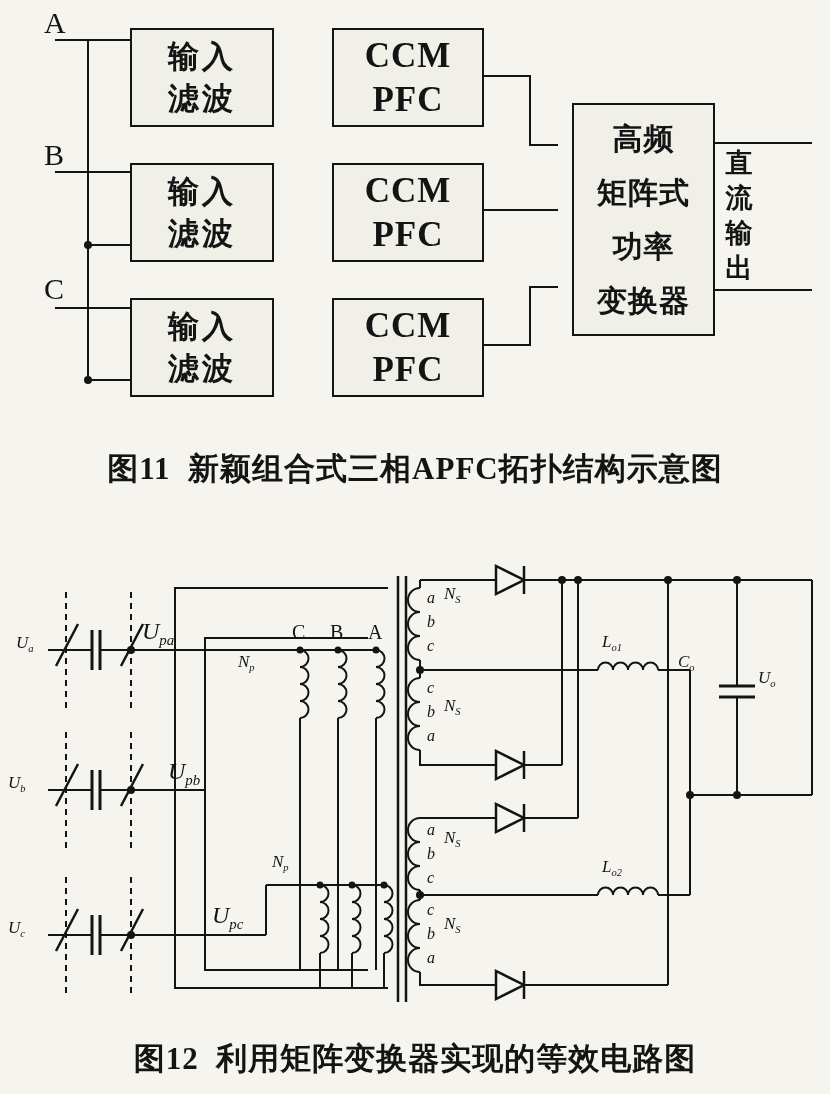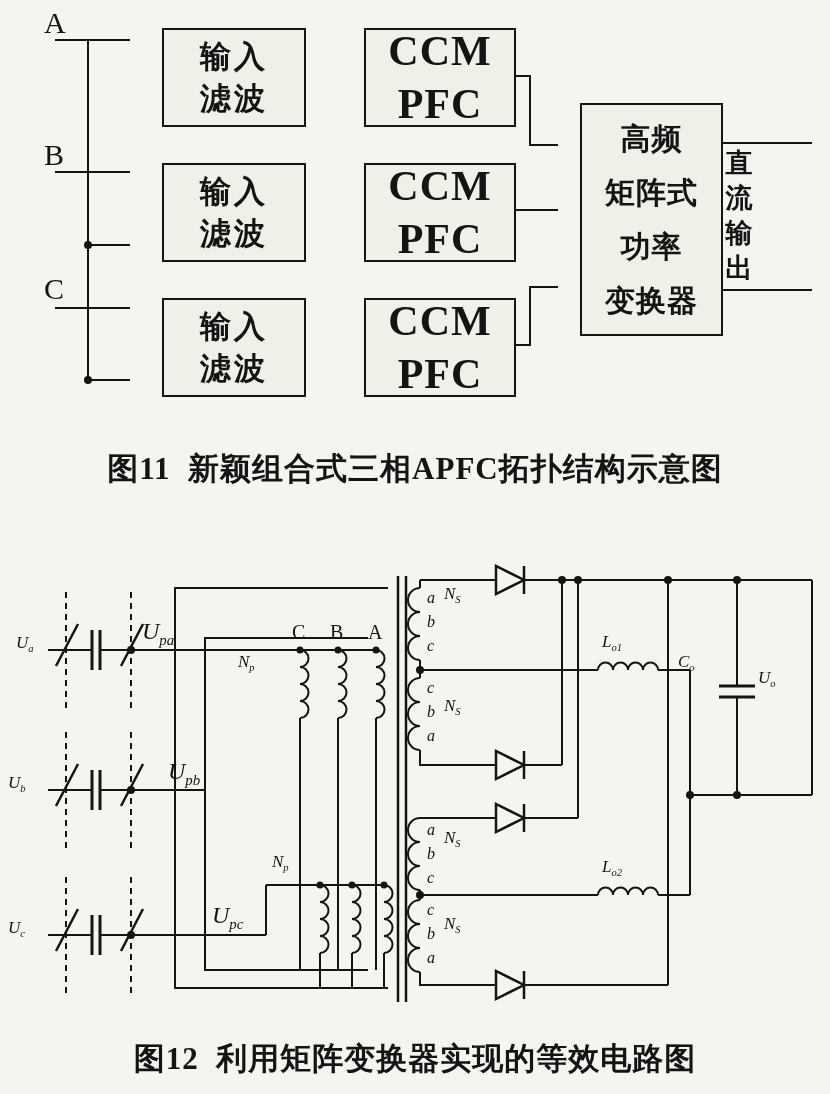--- a/index.html
+++ b/index.html
@@ -1,23 +1,23 @@
 <!DOCTYPE html>
 <html><head>
 <meta charset="utf-8">
 <style>
   html,body{margin:0;padding:0;}
   body{background:#f5f4ef;}
   #page{position:relative;width:830px;height:1094px;background:#f5f4ef;overflow:hidden;
         font-family:"Liberation Serif",serif;color:#141414;}
   #wires{position:absolute;left:0;top:0;}
   .box{position:absolute;border:2.5px solid #141414;background:#f0efe8;display:flex;
-       align-items:center;justify-content:center;text-align:center;white-space:pre-line;margin-left:32px;}
+       align-items:center;justify-content:center;text-align:center;white-space:pre-line;}
   .filter{font-size:31px;font-weight:600;line-height:1.34;letter-spacing:3px;}
-  .pfc{font-size:42px;font-weight:700;line-height:1.25;letter-spacing:1px;}
+  .pfc{font-size:35px;font-weight:700;line-height:1.25;letter-spacing:1px;}
   .conv{font-size:30px;font-weight:600;line-height:1.8;letter-spacing:1px;}
   .phase{position:absolute;font-size:30px;}
   .dcout{position:absolute;font-size:27px;font-weight:600;line-height:1.3;width:30px;
          text-align:center;word-break:break-all;}
   .caption{position:absolute;left:0;width:830px;text-align:center;font-size:31px;
            font-weight:700;white-space:pre;letter-spacing:1px;}
   .lbl{position:absolute;font-style:italic;font-size:17px;line-height:1.15;}
   .lbl sub{font-size:0.62em;}
   .mid{font-size:24px;}
   .psm{position:absolute;font-size:20px;line-height:1;}
@@ -150,21 +150,21 @@
   <div class="box filter" style="left:130px;top:298px;width:140px;height:95px;">输入
 滤波</div>
 
   <div class="box pfc" style="left:332px;top:28px;width:148px;height:95px;">CCM
 PFC</div>
   <div class="box pfc" style="left:332px;top:163px;width:148px;height:95px;">CCM
 PFC</div>
   <div class="box pfc" style="left:332px;top:298px;width:148px;height:95px;">CCM
 PFC</div>
 
-  <div class="box conv" style="left:548px;top:103px;width:139px;height:229px;">高频
+  <div class="box conv" style="left:572px;top:103px;width:139px;height:229px;">高频
 矩阵式
 功率
 变换器</div>
 
   <div class="dcout" style="left:724px;top:146px;">直流输出</div>
 
   <div class="caption" style="top:448px;">图11  新颖组合式三相APFC拓扑结构示意图</div>
 
   <div class="lbl" style="left:16px;top:633px;"><span>U</span><sub>a</sub></div>
   <div class="lbl" style="left:8px;top:773px;"><span>U</span><sub>b</sub></div>

